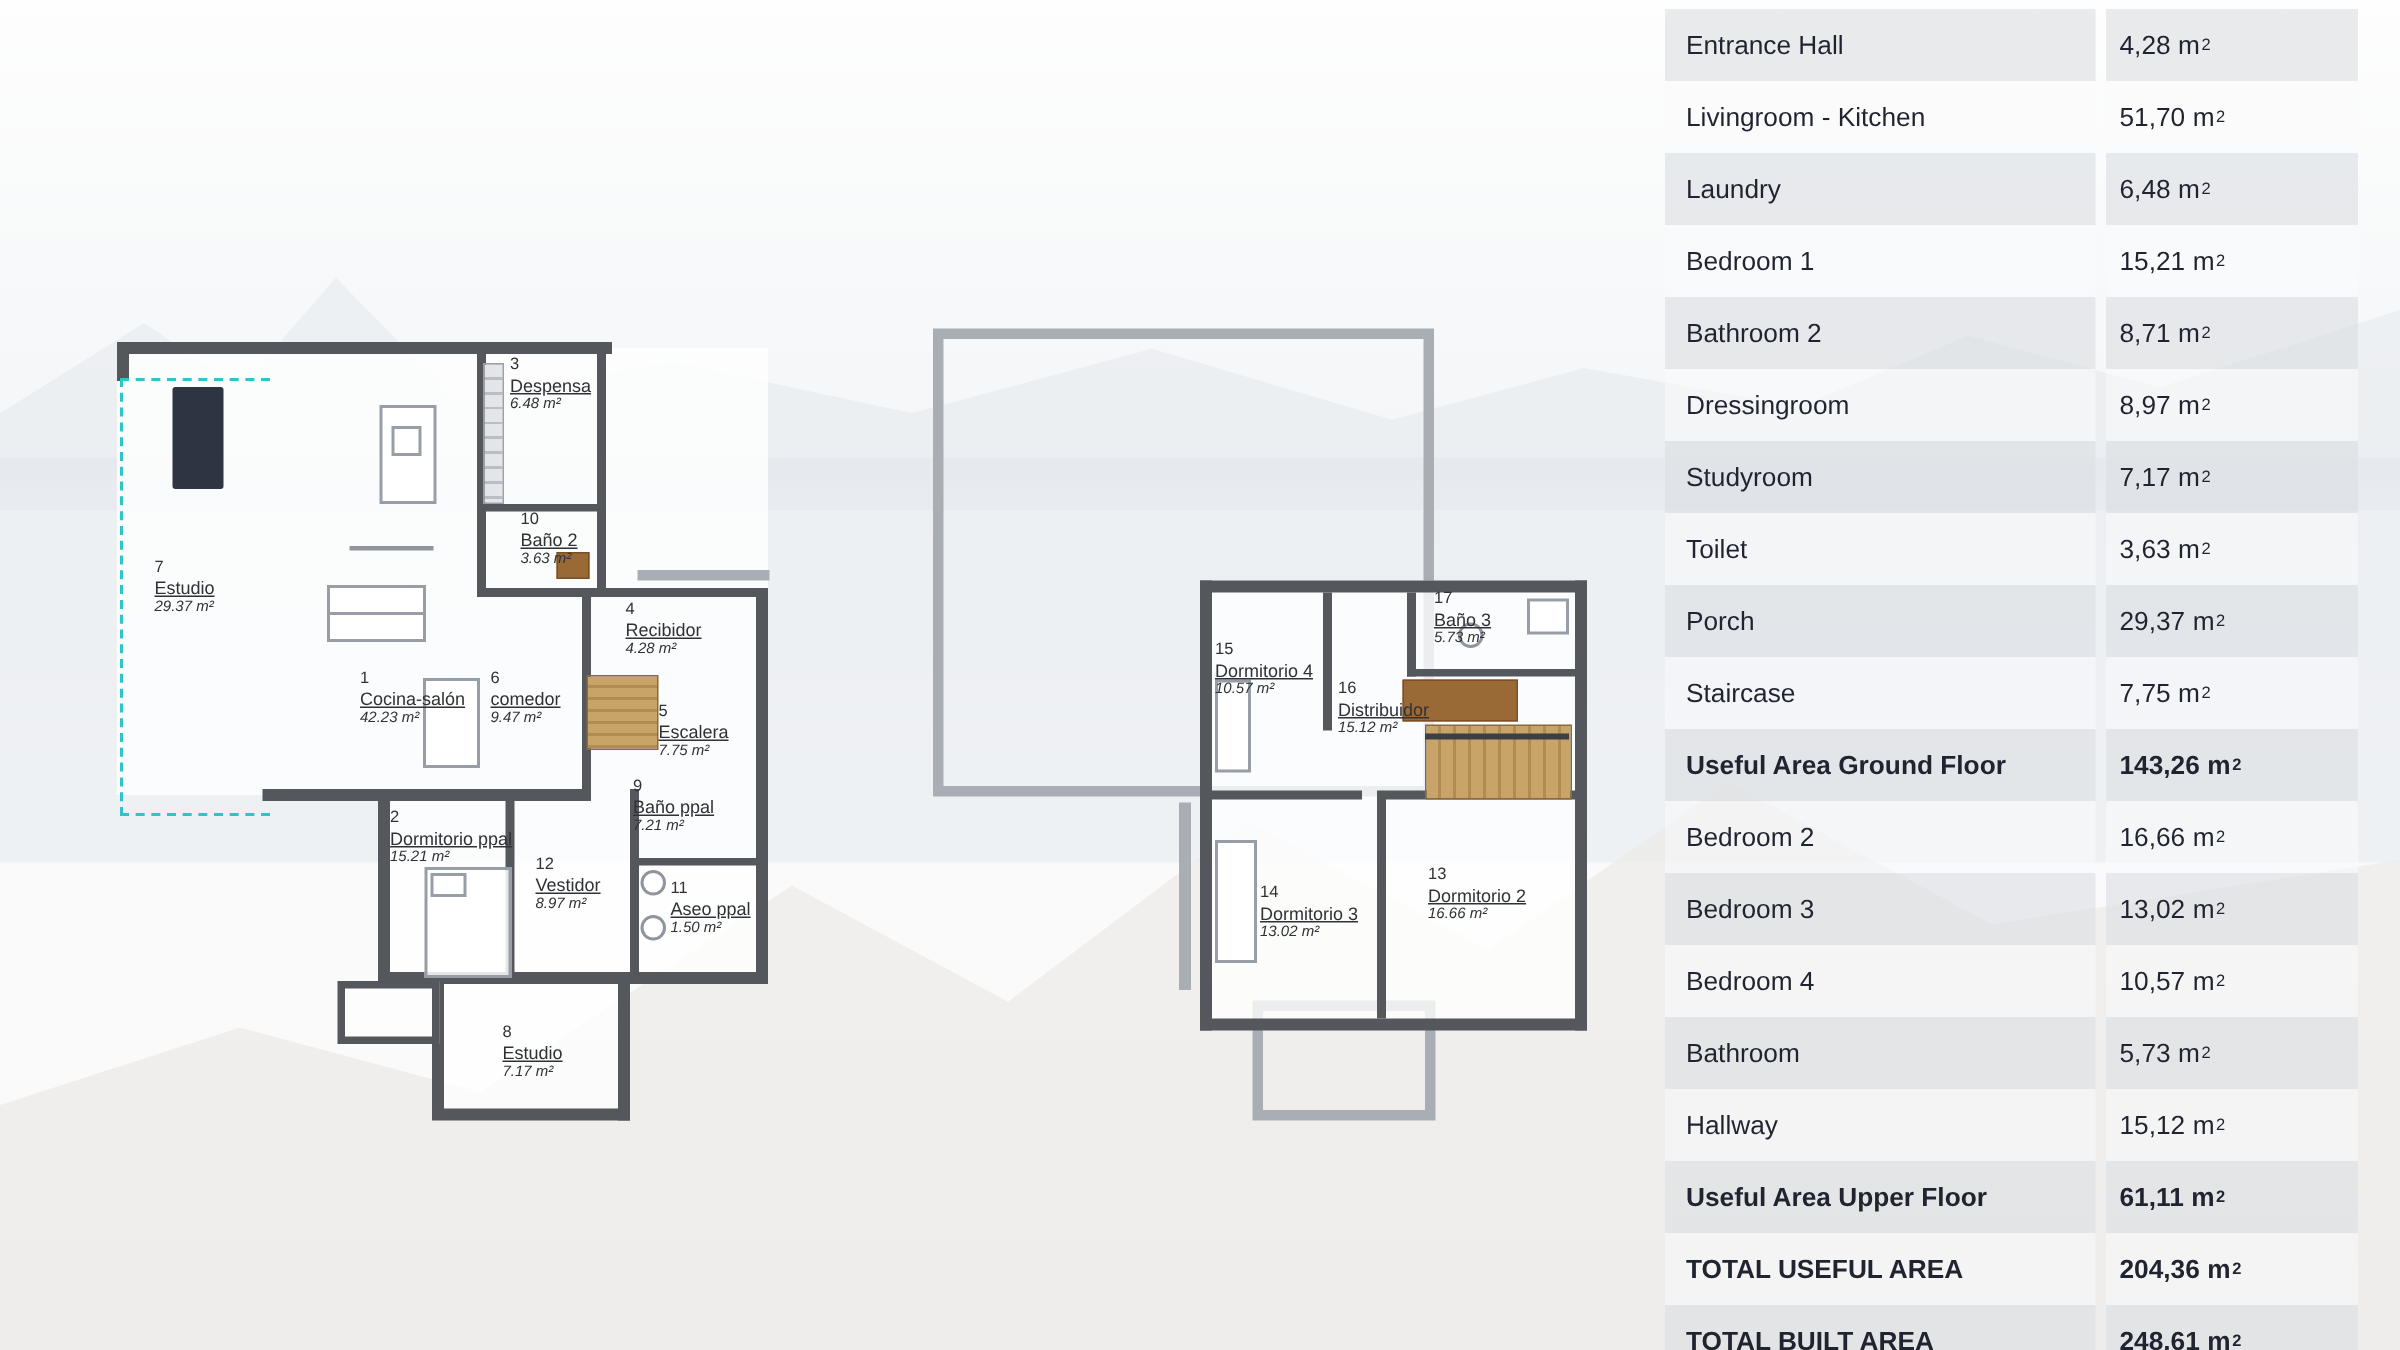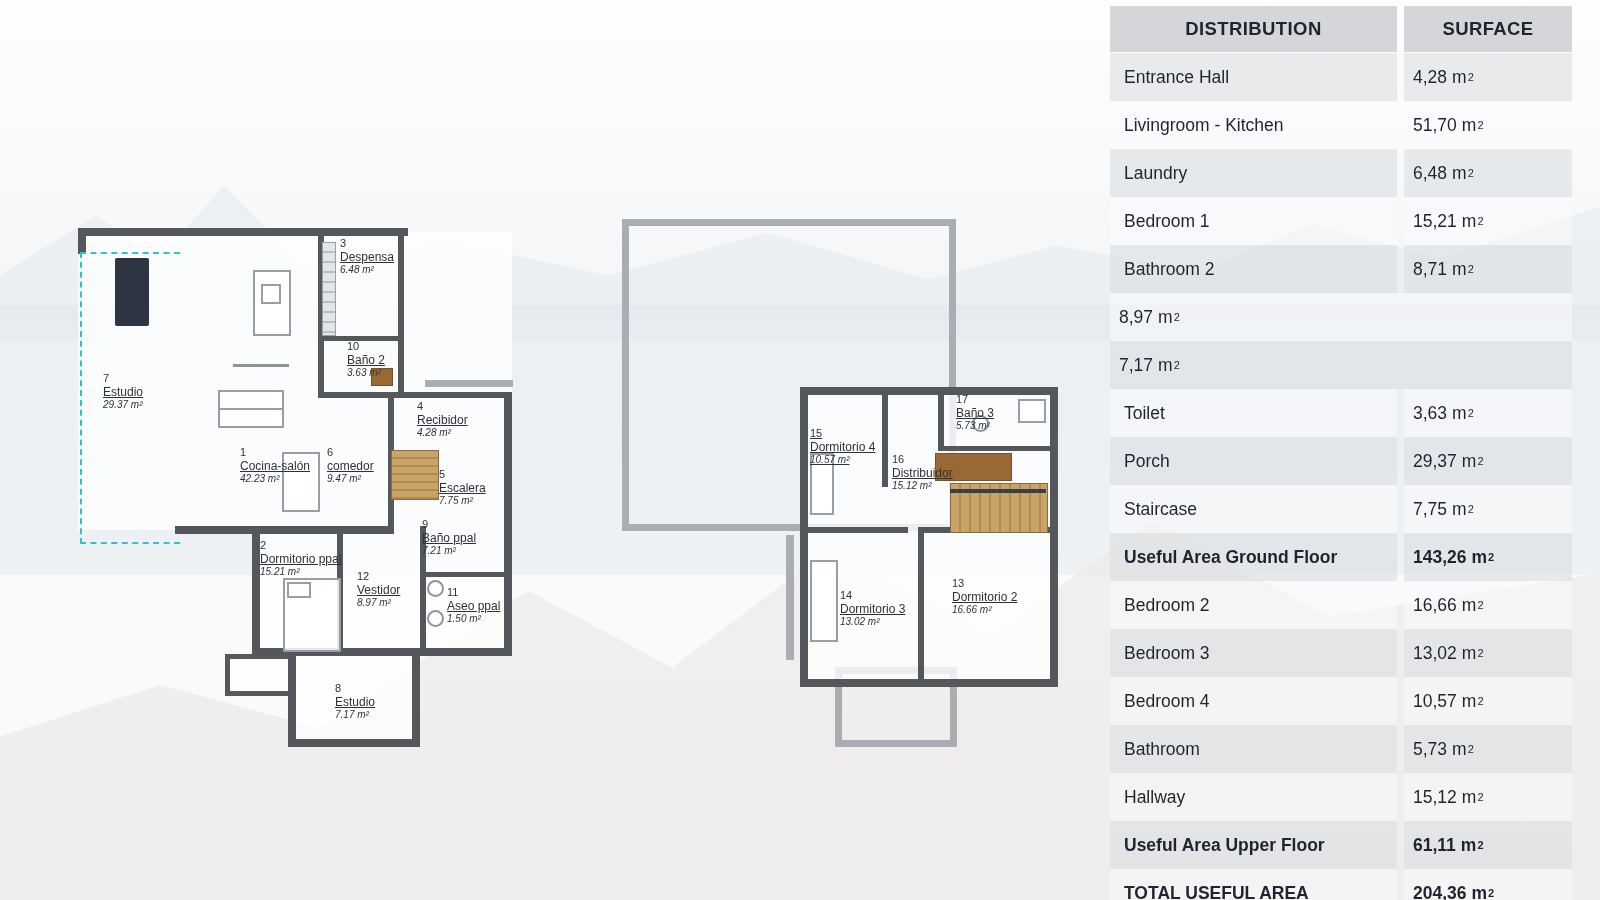--- a/index.html
+++ b/index.html
@@ -196,21 +196,21 @@
     <i class="w" style="left:298px;top:316px;width:6px;height:148px;"></i>
 
     <div class="wood" style="left:315px;top:238px;width:75px;height:26px;"></div>
     <div class="stairs-v" style="left:330px;top:268px;width:96px;height:48px;"></div>
     <i class="rail" style="left:330px;top:274px;width:96px;height:4px;"></i>
     <span class="fixture" style="left:352px;top:200px;"></span>
     <div class="furn" style="left:398px;top:184px;width:24px;height:20px;"></div>
     <div class="furn" style="left:190px;top:238px;width:20px;height:58px;"></div>
     <div class="furn" style="left:190px;top:345px;width:24px;height:78px;"></div>
 
-    <div class="room-label" style="left:190px;top:212px;text-decoration:underline;">
+    <div class="room-label" style="left:190px;top:212px;">
       <div class="room-num">15</div>
       <div class="room-name">Dormitorio 4</div>
       <div class="room-area">10.57 m²</div>
     </div>
     <div class="room-label" style="left:336px;top:178px;">
       <div class="room-num">17</div>
       <div class="room-name">Baño 3</div>
       <div class="room-area">5.73 m²</div>
     </div>
     <div class="room-label" style="left:272px;top:238px;">
@@ -224,24 +224,20 @@
       <div class="room-area">13.02 m²</div>
     </div>
     <div class="room-label" style="left:332px;top:362px;">
       <div class="room-num">13</div>
       <div class="room-name">Dormitorio 2</div>
       <div class="room-area">16.66 m²</div>
     </div>
   </div>
 
   <section class="surface-table">
-    <div class="thead">
-      <div class="th th-dist">DISTRIBUTION</div>
-      <div class="th th-surf">SURFACE</div>
-    </div>
     <div id="table-body">
   <div class="trow">
     <div class="td name">Entrance Hall</div>
     <div class="td value">
             <span class="num">4,28</span>
             <span class="unit">m</span>
             <sup class="exp">2</sup>
           </div>
   </div>
 
@@ -275,28 +271,30 @@
   <div class="trow">
     <div class="td name">Bathroom 2</div>
     <div class="td value">
             <span class="num">8,71</span>
             <span class="unit">m</span>
             <sup class="exp">2</sup>
           </div>
   </div>
 
   <div class="trow">
+    <div class="td name">Dressingroom</div>
     <div class="td value">
             <span class="num">8,97</span>
             <span class="unit">m</span>
             <sup class="exp">2</sup>
           </div>
   </div>
 
   <div class="trow">
+    <div class="td name">Studyroom</div>
     <div class="td value">
             <span class="num">7,17</span>
             <span class="unit">m</span>
             <sup class="exp">2</sup>
           </div>
   </div>
 
   <div class="trow">
     <div class="td name">Toilet</div>
     <div class="td value">

